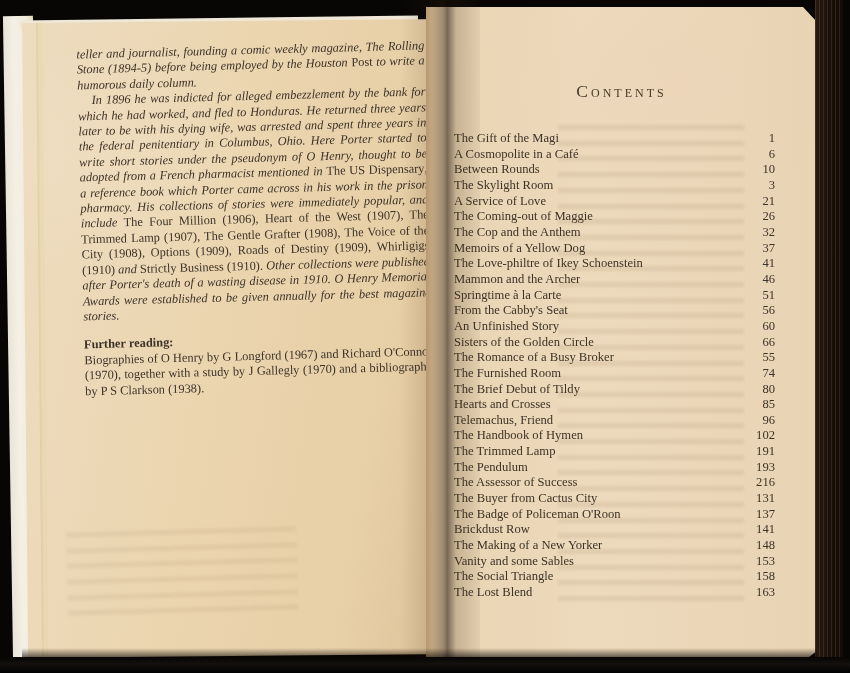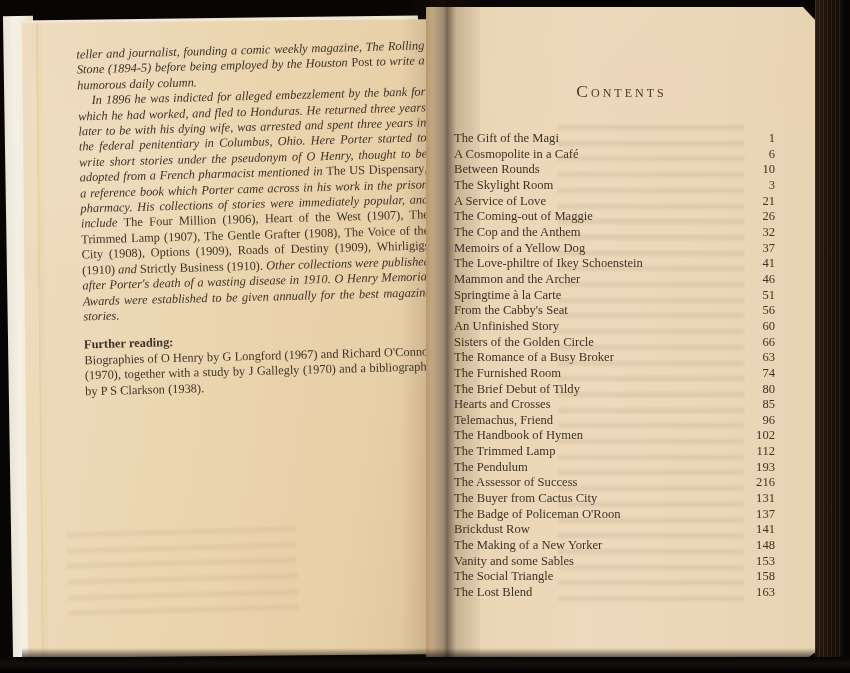--- a/index.html
+++ b/index.html
@@ -183,21 +183,21 @@
         <div class="toc-row">
           <span class="toc-title">An Unfinished Story</span>
           <span class="toc-page">60</span>
         </div>
         <div class="toc-row">
           <span class="toc-title">Sisters of the Golden Circle</span>
           <span class="toc-page">66</span>
         </div>
         <div class="toc-row">
           <span class="toc-title">The Romance of a Busy Broker</span>
-          <span class="toc-page">63</span>
+          <span class="toc-page">55</span>
         </div>
         <div class="toc-row">
           <span class="toc-title">The Furnished Room</span>
           <span class="toc-page">74</span>
         </div>
         <div class="toc-row">
           <span class="toc-title">The Brief Debut of Tildy</span>
           <span class="toc-page">80</span>
         </div>
         <div class="toc-row">
@@ -207,21 +207,21 @@
         <div class="toc-row">
           <span class="toc-title">Telemachus, Friend</span>
           <span class="toc-page">96</span>
         </div>
         <div class="toc-row">
           <span class="toc-title">The Handbook of Hymen</span>
           <span class="toc-page">102</span>
         </div>
         <div class="toc-row">
           <span class="toc-title">The Trimmed Lamp</span>
-          <span class="toc-page">112</span>
+          <span class="toc-page">191</span>
         </div>
         <div class="toc-row">
           <span class="toc-title">The Pendulum</span>
           <span class="toc-page">193</span>
         </div>
         <div class="toc-row">
           <span class="toc-title">The Assessor of Success</span>
           <span class="toc-page">216</span>
         </div>
         <div class="toc-row">

